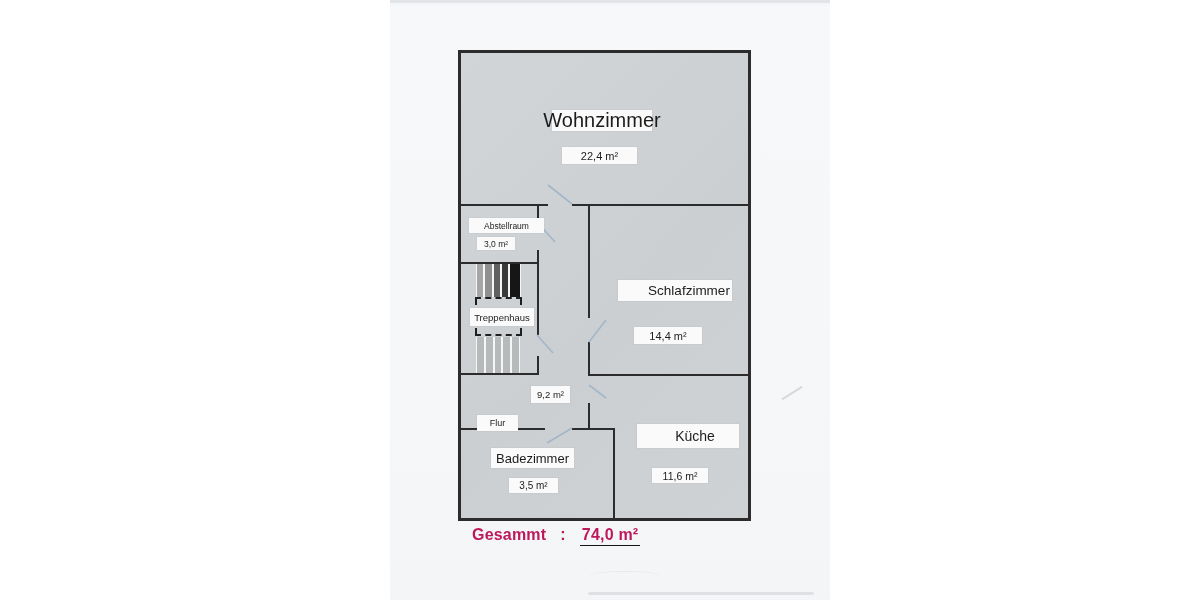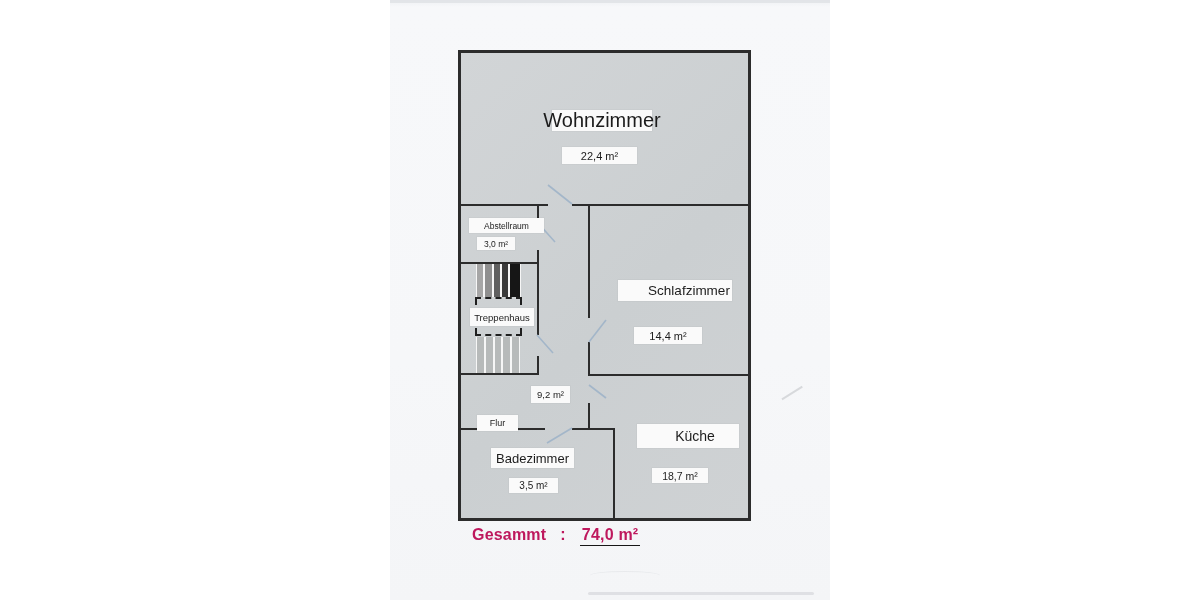--- a/index.html
+++ b/index.html
@@ -121,20 +121,20 @@
   <div class="rlabel" style="left:157px;top:227px;width:86px;height:21px;font-size:13.5px;padding-left:28px;">Schlafzimmer</div>
   <div class="rlabel" style="left:173px;top:274px;width:68px;height:17px;font-size:11px;">14,4 m²</div>
 
   <div class="rlabel" style="left:16px;top:334px;width:41px;height:16px;font-size:9px;margin-top:28px;">Flur</div>
   <div class="rlabel" style="left:70px;top:333px;width:39px;height:17px;font-size:9.5px;">9,2 m²</div>
 
   <div class="rlabel" style="left:30px;top:395px;width:83px;height:20px;font-size:13px;">Badezimmer</div>
   <div class="rlabel" style="left:48px;top:425px;width:49px;height:15px;font-size:10px;">3,5 m²</div>
 
   <div class="rlabel" style="left:176px;top:371px;width:88px;height:24px;font-size:14px;padding-left:14px;">Küche</div>
-  <div class="rlabel" style="left:191px;top:415px;width:56px;height:15px;font-size:10.5px;">18,7 m²</div>
+  <div class="rlabel" style="left:191px;top:415px;width:56px;height:15px;font-size:10.5px;">11,6 m²</div>
 </div>
 
 <div class="total">
   <span>Gesammt</span>
   <span class="sep">:</span>
   <span class="val">74,0 m²</span>
 </div>
 
 </body></html>

